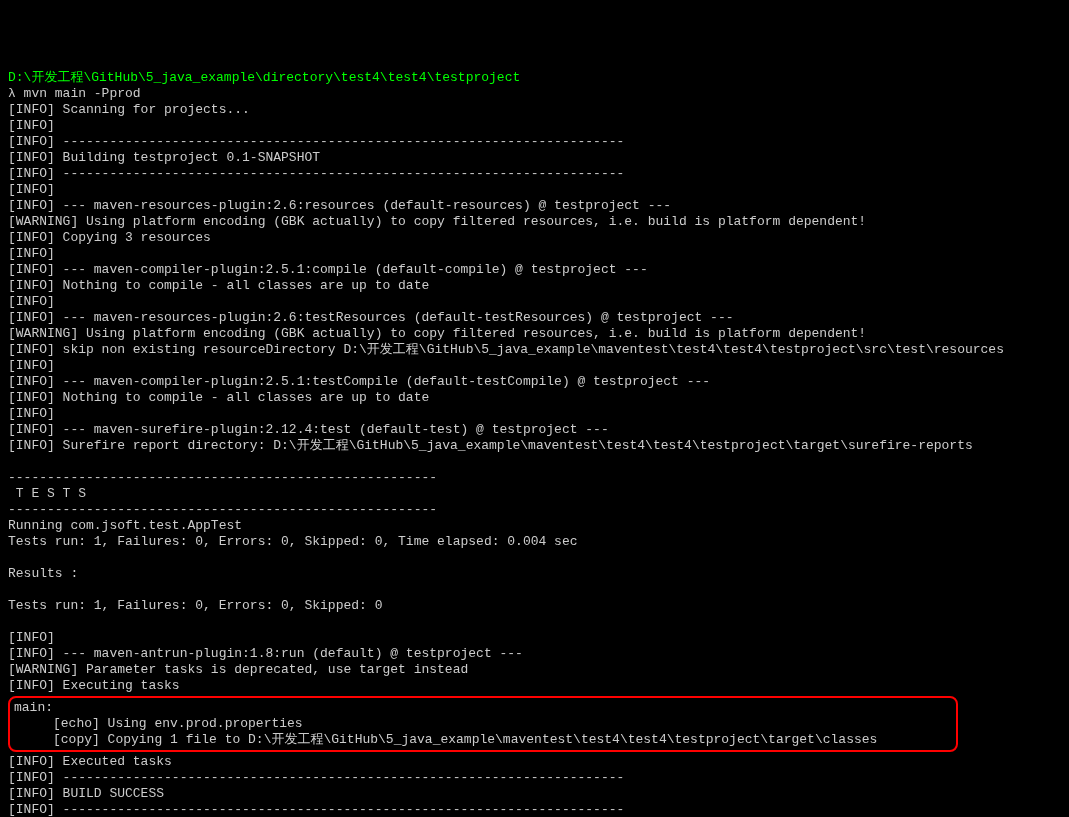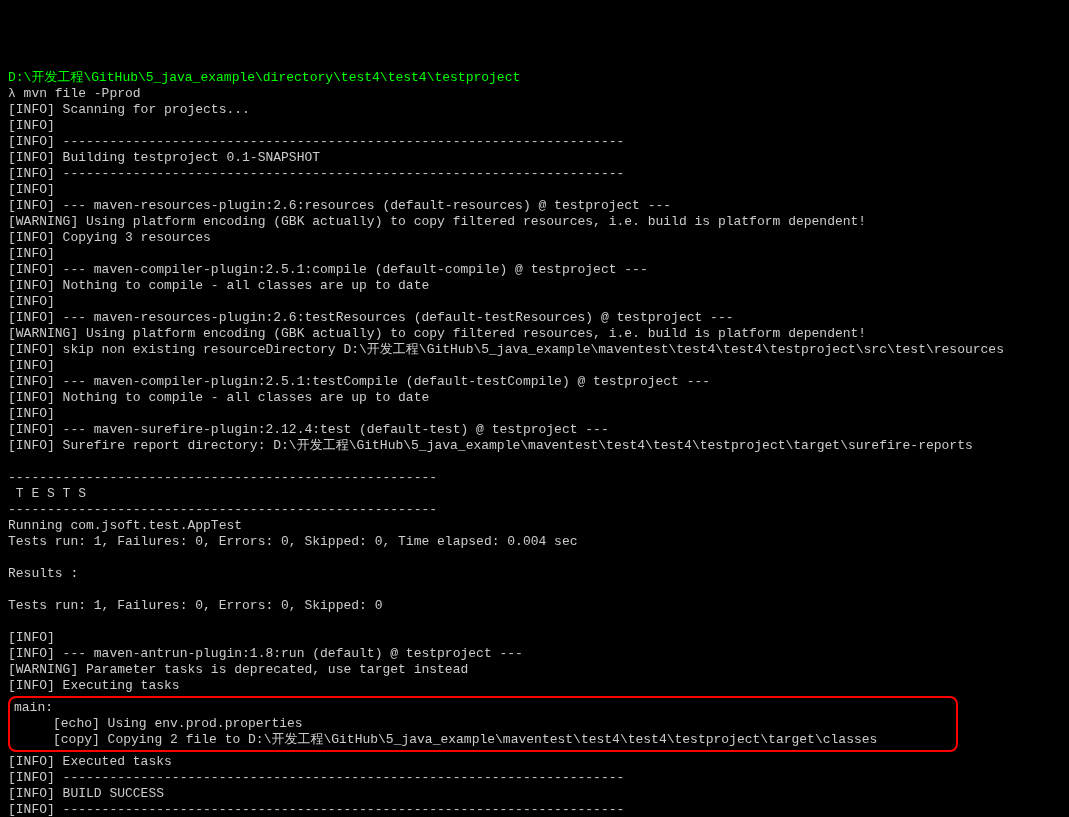--- a/index.html
+++ b/index.html
@@ -33,21 +33,21 @@
       margin: 2px 0;
       width: 950px;
     }
   </style>
 </head>
 <body>
 
 
 
 <div><span class="prompt-path">D:\开发工程\GitHub\5_java_example\directory\test4\test4\testproject</span>
-<span class="prompt-lambda">λ </span><span>mvn file -Pprod</span>
+<span class="prompt-lambda">λ </span><span>mvn main -Pprod</span>
 <div id="output-lines">[INFO] Scanning for projects...
 [INFO]
 [INFO] ------------------------------------------------------------------------
 [INFO] Building testproject 0.1-SNAPSHOT
 [INFO] ------------------------------------------------------------------------
 [INFO]
 [INFO] --- maven-resources-plugin:2.6:resources (default-resources) @ testproject ---
 [WARNING] Using platform encoding (GBK actually) to copy filtered resources, i.e. build is platform dependent!
 [INFO] Copying 3 resources
 [INFO]
@@ -73,21 +73,21 @@
 Results :
 
 Tests run: 1, Failures: 0, Errors: 0, Skipped: 0
 
 [INFO]
 [INFO] --- maven-antrun-plugin:1.8:run (default) @ testproject ---
 [WARNING] Parameter tasks is deprecated, use target instead
 [INFO] Executing tasks
 </div><div class="highlighted-box" id="highlighted-lines">main:
      [echo] Using env.prod.properties
-     [copy] Copying 2 file to D:\开发工程\GitHub\5_java_example\maventest\test4\test4\testproject\target\classes</div>
+     [copy] Copying 1 file to D:\开发工程\GitHub\5_java_example\maventest\test4\test4\testproject\target\classes</div>
 <div id="output-lines-after">[INFO] Executed tasks
 [INFO] ------------------------------------------------------------------------
 [INFO] BUILD SUCCESS
 [INFO] ------------------------------------------------------------------------
 [INFO] Total time: 1.096s
 [INFO] Finished at: Tue May 09 04:52:34 CST 2017
 [INFO] Final Memory: 12M/491M
 [INFO] ------------------------------------------------------------------------</div></div>
 
 

